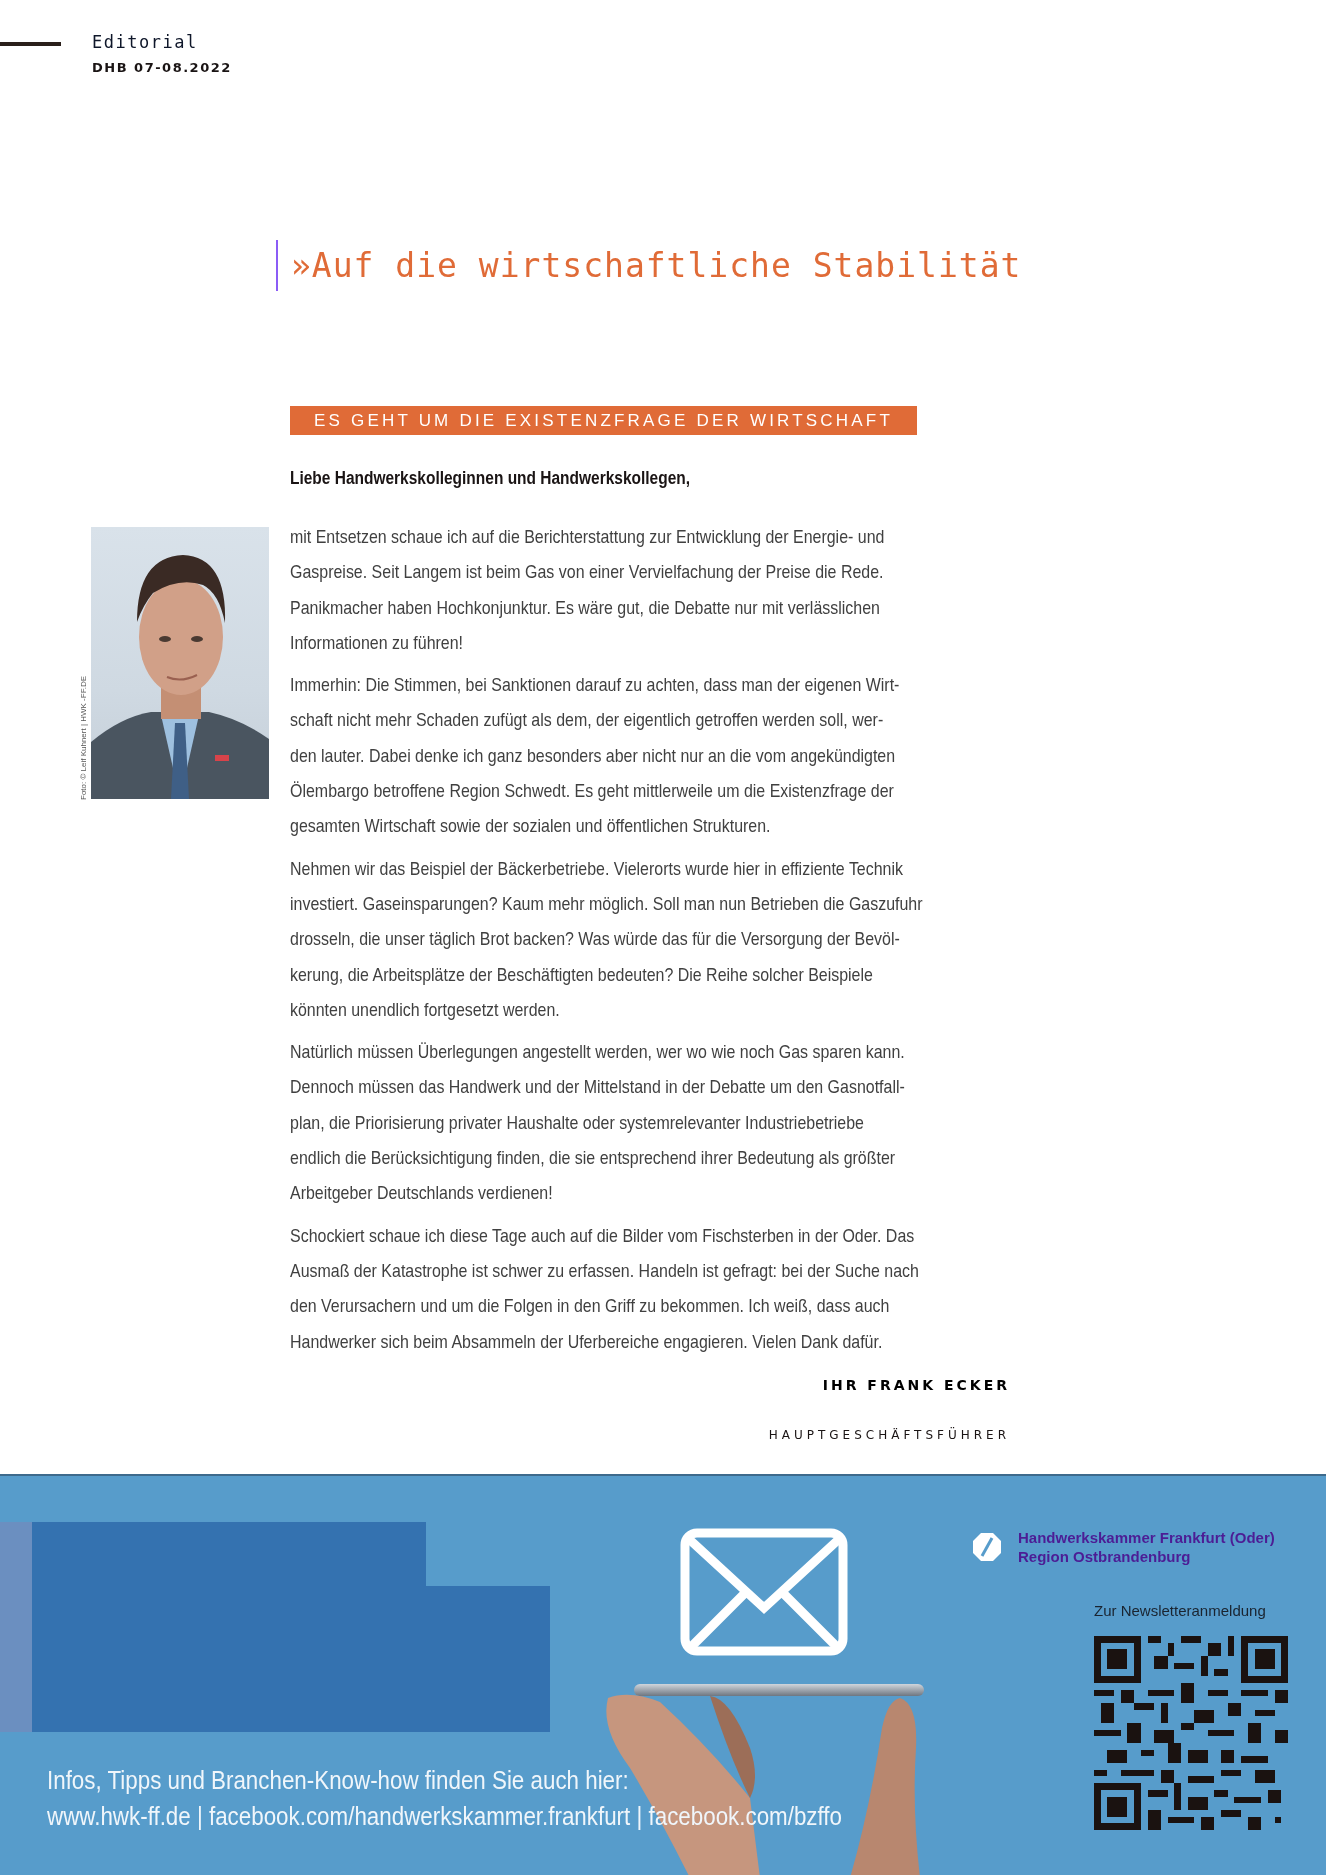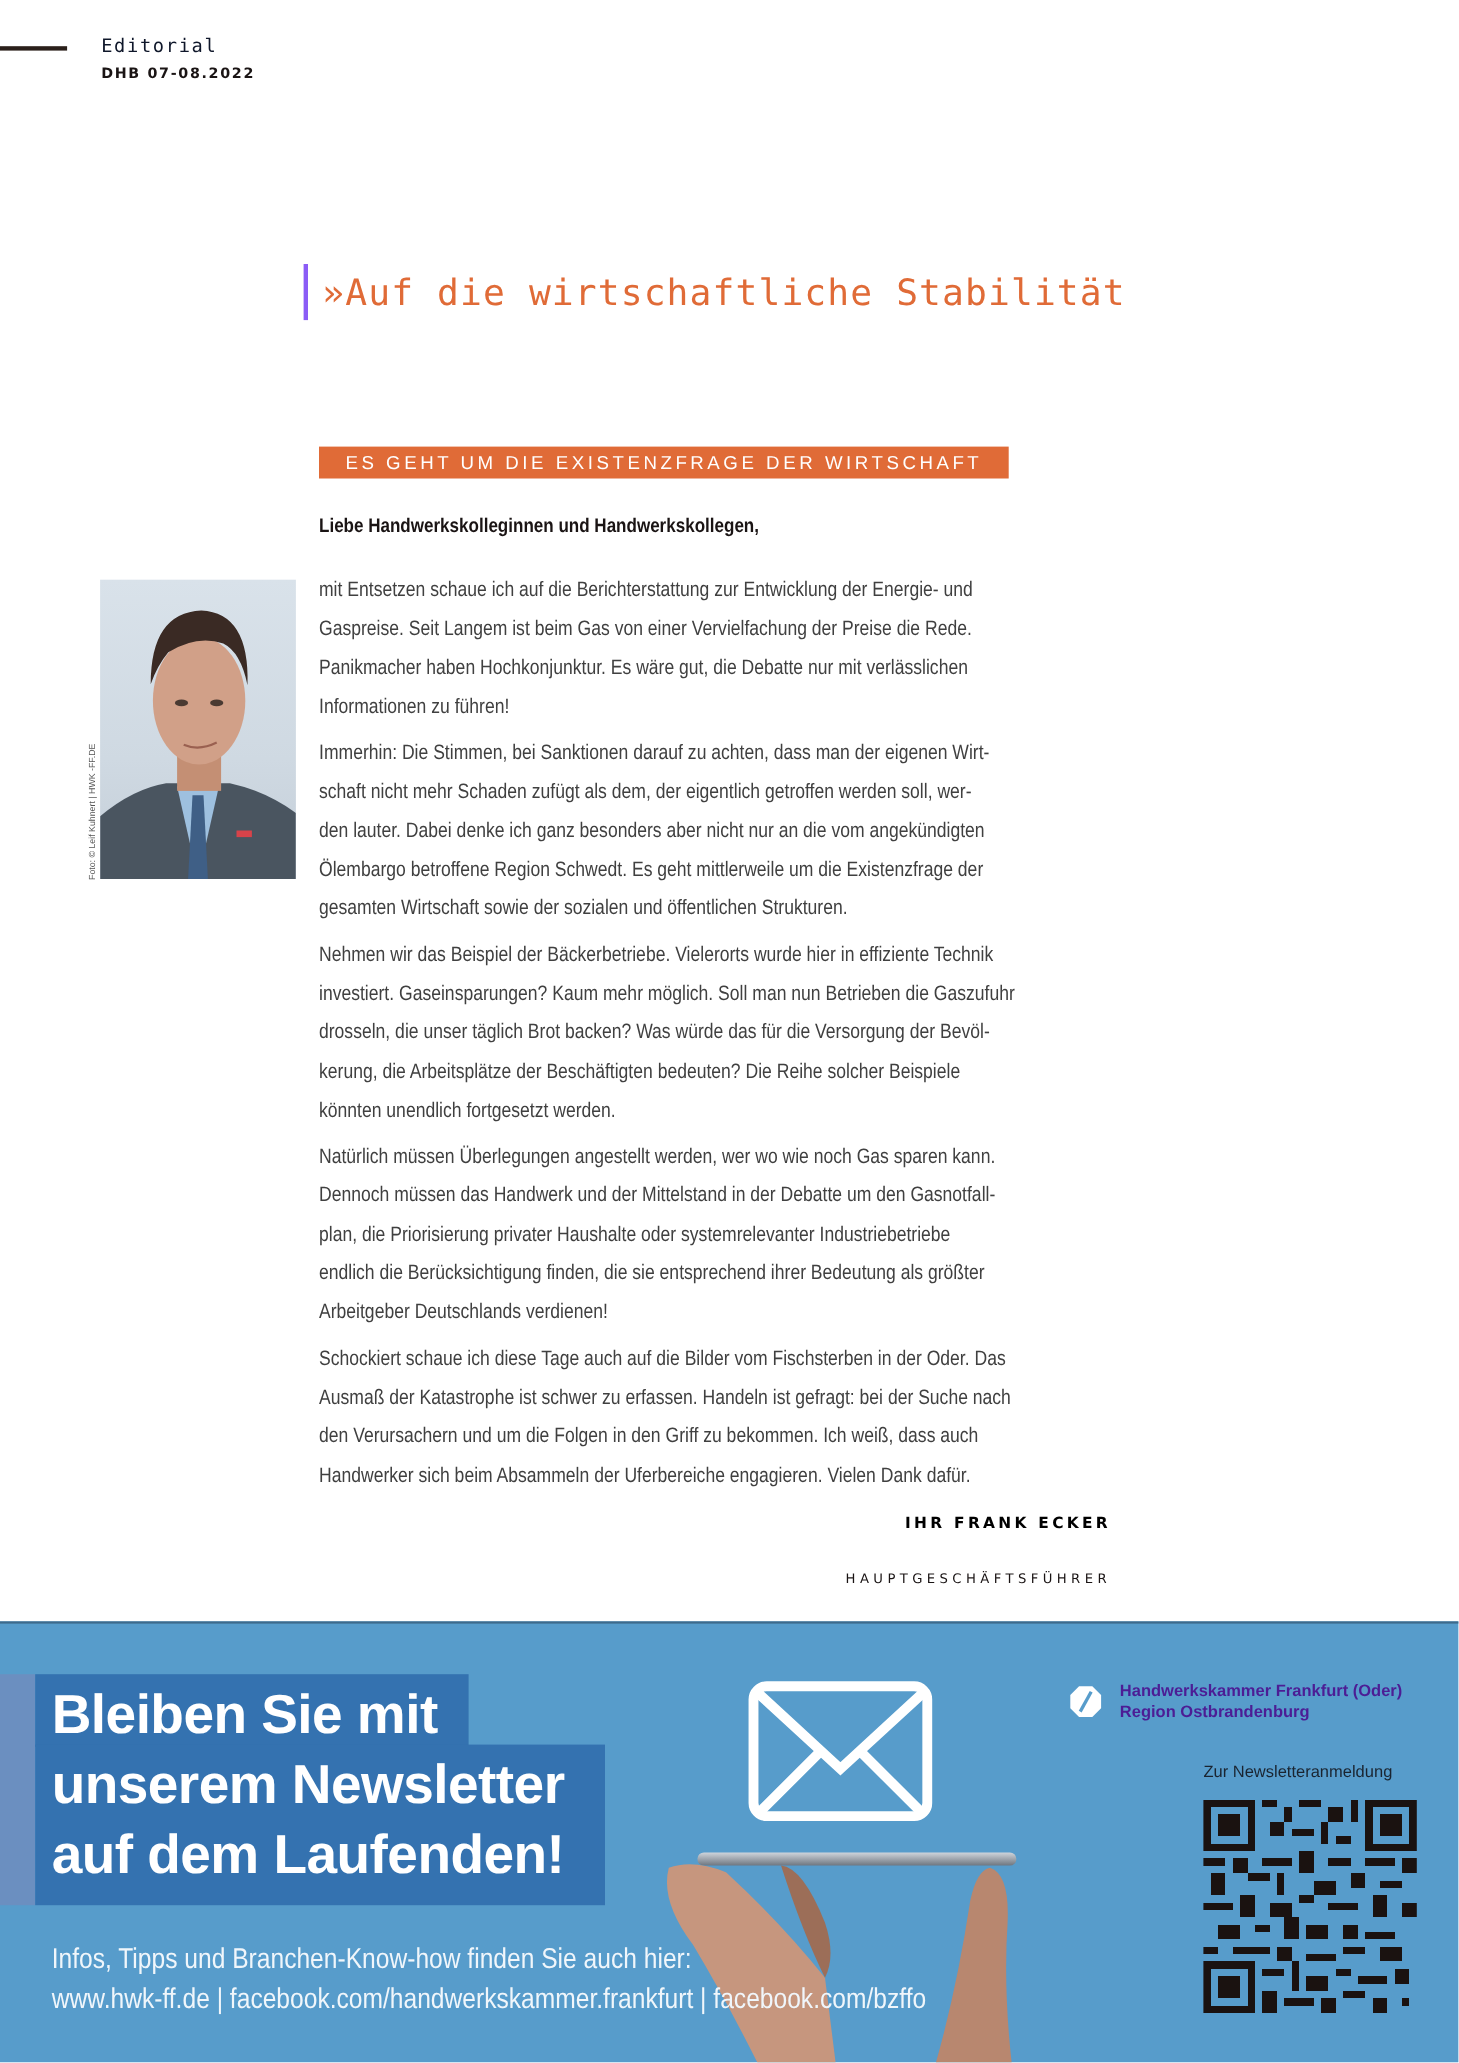--- a/index.html
+++ b/index.html
@@ -3,21 +3,21 @@
 <meta charset="utf-8">
 <style>
   * { box-sizing: border-box; margin: 0; padding: 0; }
   html, body { width: 1326px; height: 1875px; background: #ffffff; overflow: hidden; }
   body { position: relative; font-family: "Liberation Sans", sans-serif; color: #231f20; }
 
   .header-rule { position: absolute; left: 0; top: 42px; width: 61px; height: 4px; background: #2a1f1a; }
   .section-label { position: absolute; left: 92px; top: 32px; font-family: "DejaVu Sans Mono", monospace; font-size: 17px; letter-spacing: 1.5px; color: #0f172a; }
   .issue-label { position: absolute; left: 92px; top: 60px; font-family: "DejaVu Sans", sans-serif; font-weight: bold; font-size: 13px; letter-spacing: 1.5px; color: #1a1414; }
 
-  .quote { position: absolute; left: 276px; top: 240px; width: 760px; border-left: 4px solid #8b5cf6; padding-left: 13px; }
+  .quote { position: absolute; left: 276px; top: 240px; width: 760px; border-left: 2px solid #8b5cf6; padding-left: 13px; }
   .quote-line { display: block; font-family: "DejaVu Sans Mono", monospace; font-size: 33px; line-height: 51px; color: #e06b37; letter-spacing: 1px; white-space: nowrap; }
 
   .kicker { position: absolute; left: 290px; top: 406px; height: 29px; padding: 0 24px; background: #e06b37; color: #fff; font-family: "Liberation Sans Narrow", "Liberation Sans", sans-serif; font-size: 17px; line-height: 29px; letter-spacing: 3.2px; white-space: nowrap; }
 
   .salutation { position: absolute; left: 290px; top: 468px; font-family: "Liberation Sans", sans-serif; font-weight: bold; font-size: 18px; color: #1a1414; transform: scaleX(0.86); transform-origin: left; white-space: nowrap; }
 
   .photo { position: absolute; left: 91px; top: 527px; width: 178px; height: 272px; background: linear-gradient(180deg,#d9e2ea 0%, #cfd9e2 60%, #c4ced8 100%); overflow: hidden; }
   .photo svg { width: 100%; height: 100%; display: block; }
   .photo-credit { position: absolute; left: 79px; top: 800px; transform: rotate(-90deg); transform-origin: left top; font-size: 8px; color: #555; white-space: nowrap; }
 
@@ -115,25 +115,20 @@
 
 <div class="signature">
   <div class="sig-name">IHR FRANK ECKER</div>
   <div class="sig-title">HAUPTGESCHÄFTSFÜHRER</div>
 </div>
 
 <div class="banner">
   <div class="headline-stripe"></div>
   <div class="hl1"></div>
   <div class="hl2"></div>
-  <div class="headline-text">
-    <span>Bleiben Sie mit</span>
-    <span>unserem Newsletter</span>
-    <span>auf dem Laufenden!</span>
-  </div>
 
   <svg class="envelope" viewBox="0 0 168 128">
     <rect x="5" y="5" width="158" height="118" rx="12" fill="none" stroke="#ffffff" stroke-width="9"></rect>
     <path d="M10 12 L84 80 L158 12" fill="none" stroke="#ffffff" stroke-width="9"></path>
     <path d="M12 118 L66 64 M156 118 L102 64" fill="none" stroke="#ffffff" stroke-width="9"></path>
   </svg>
   <div class="phone"></div>
   <svg class="hand" viewBox="0 0 340 190">
     <path d="M8 10 Q30 2 60 14 Q110 60 150 110 L160 190 L90 190 Q60 130 30 80 Q0 40 8 10 Z" fill="#c6967e"></path>
     <path d="M300 10 Q318 16 316 60 Q312 120 320 190 L250 190 Q270 120 282 40 Q288 12 300 10 Z" fill="#b8876f"></path>

